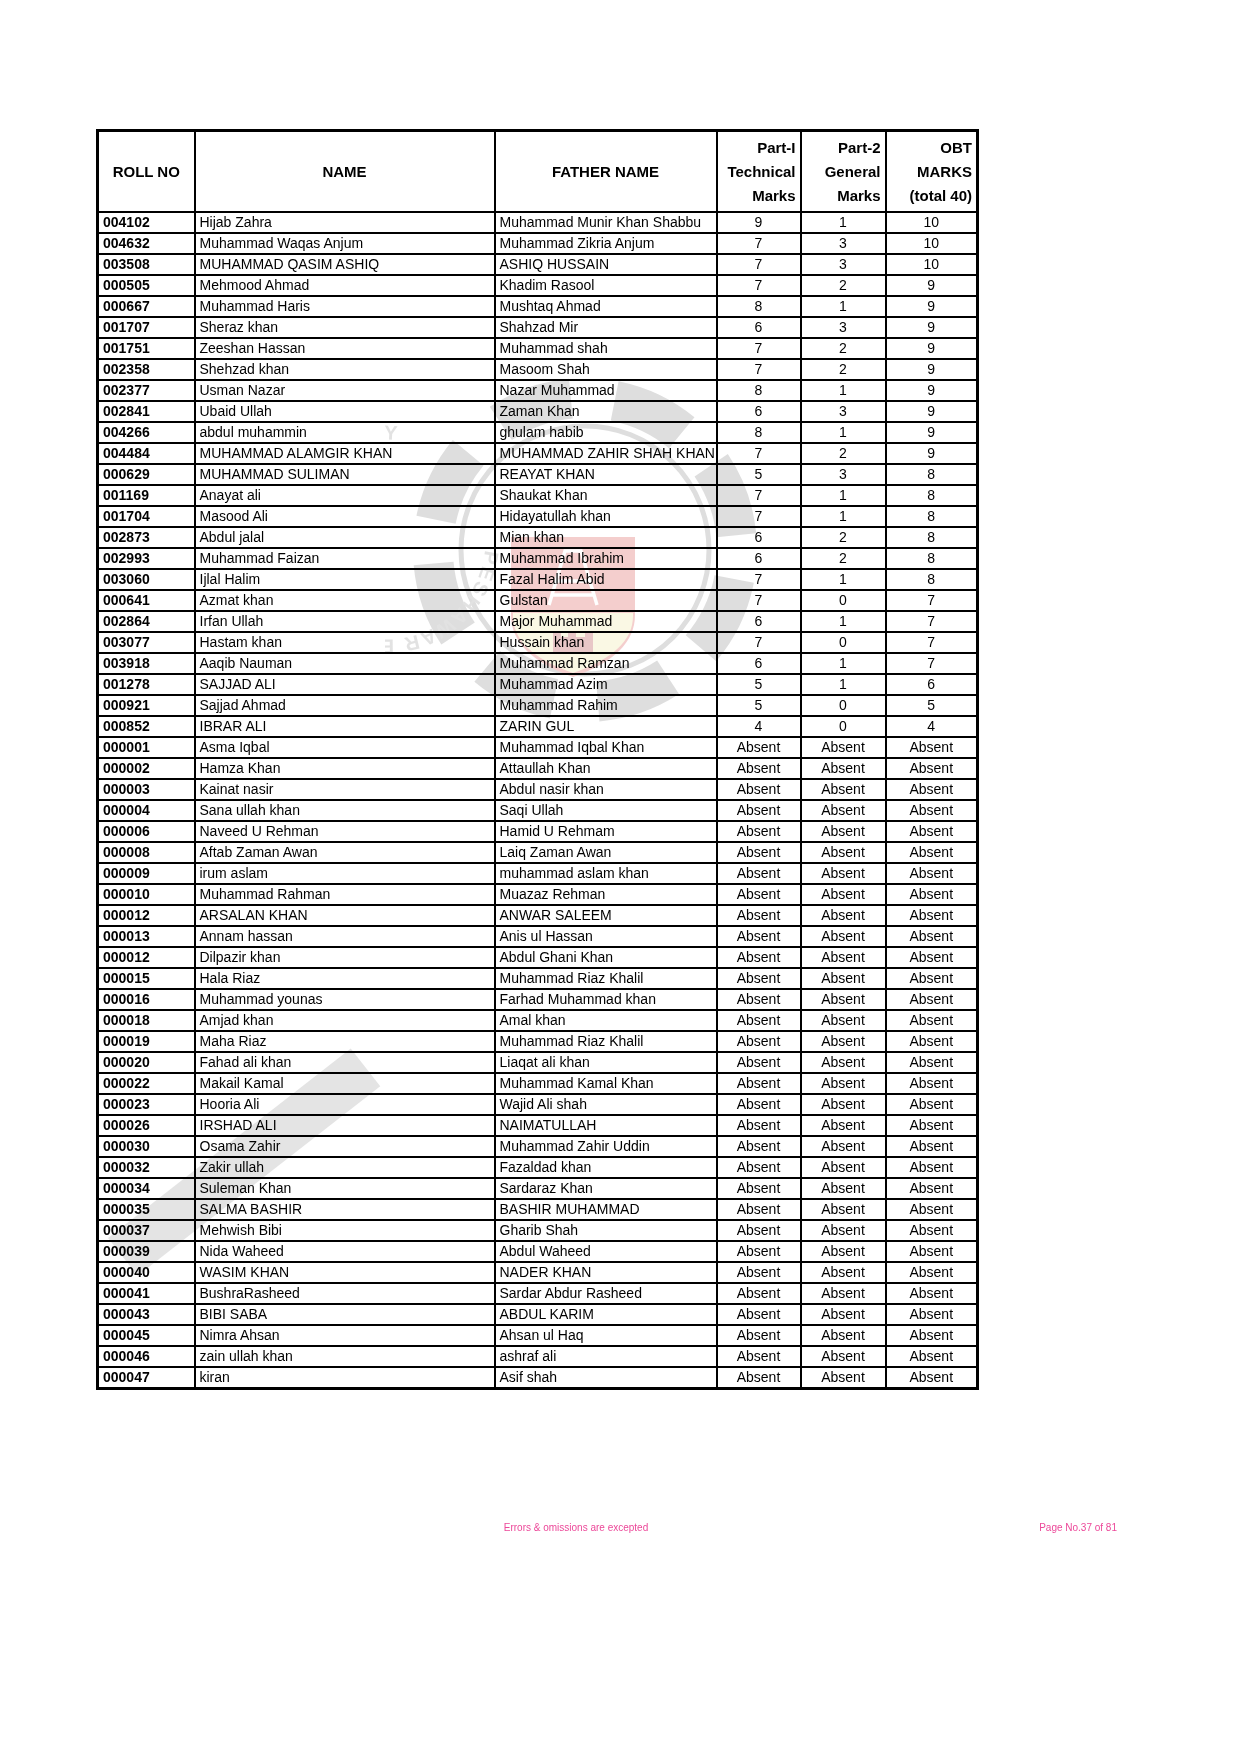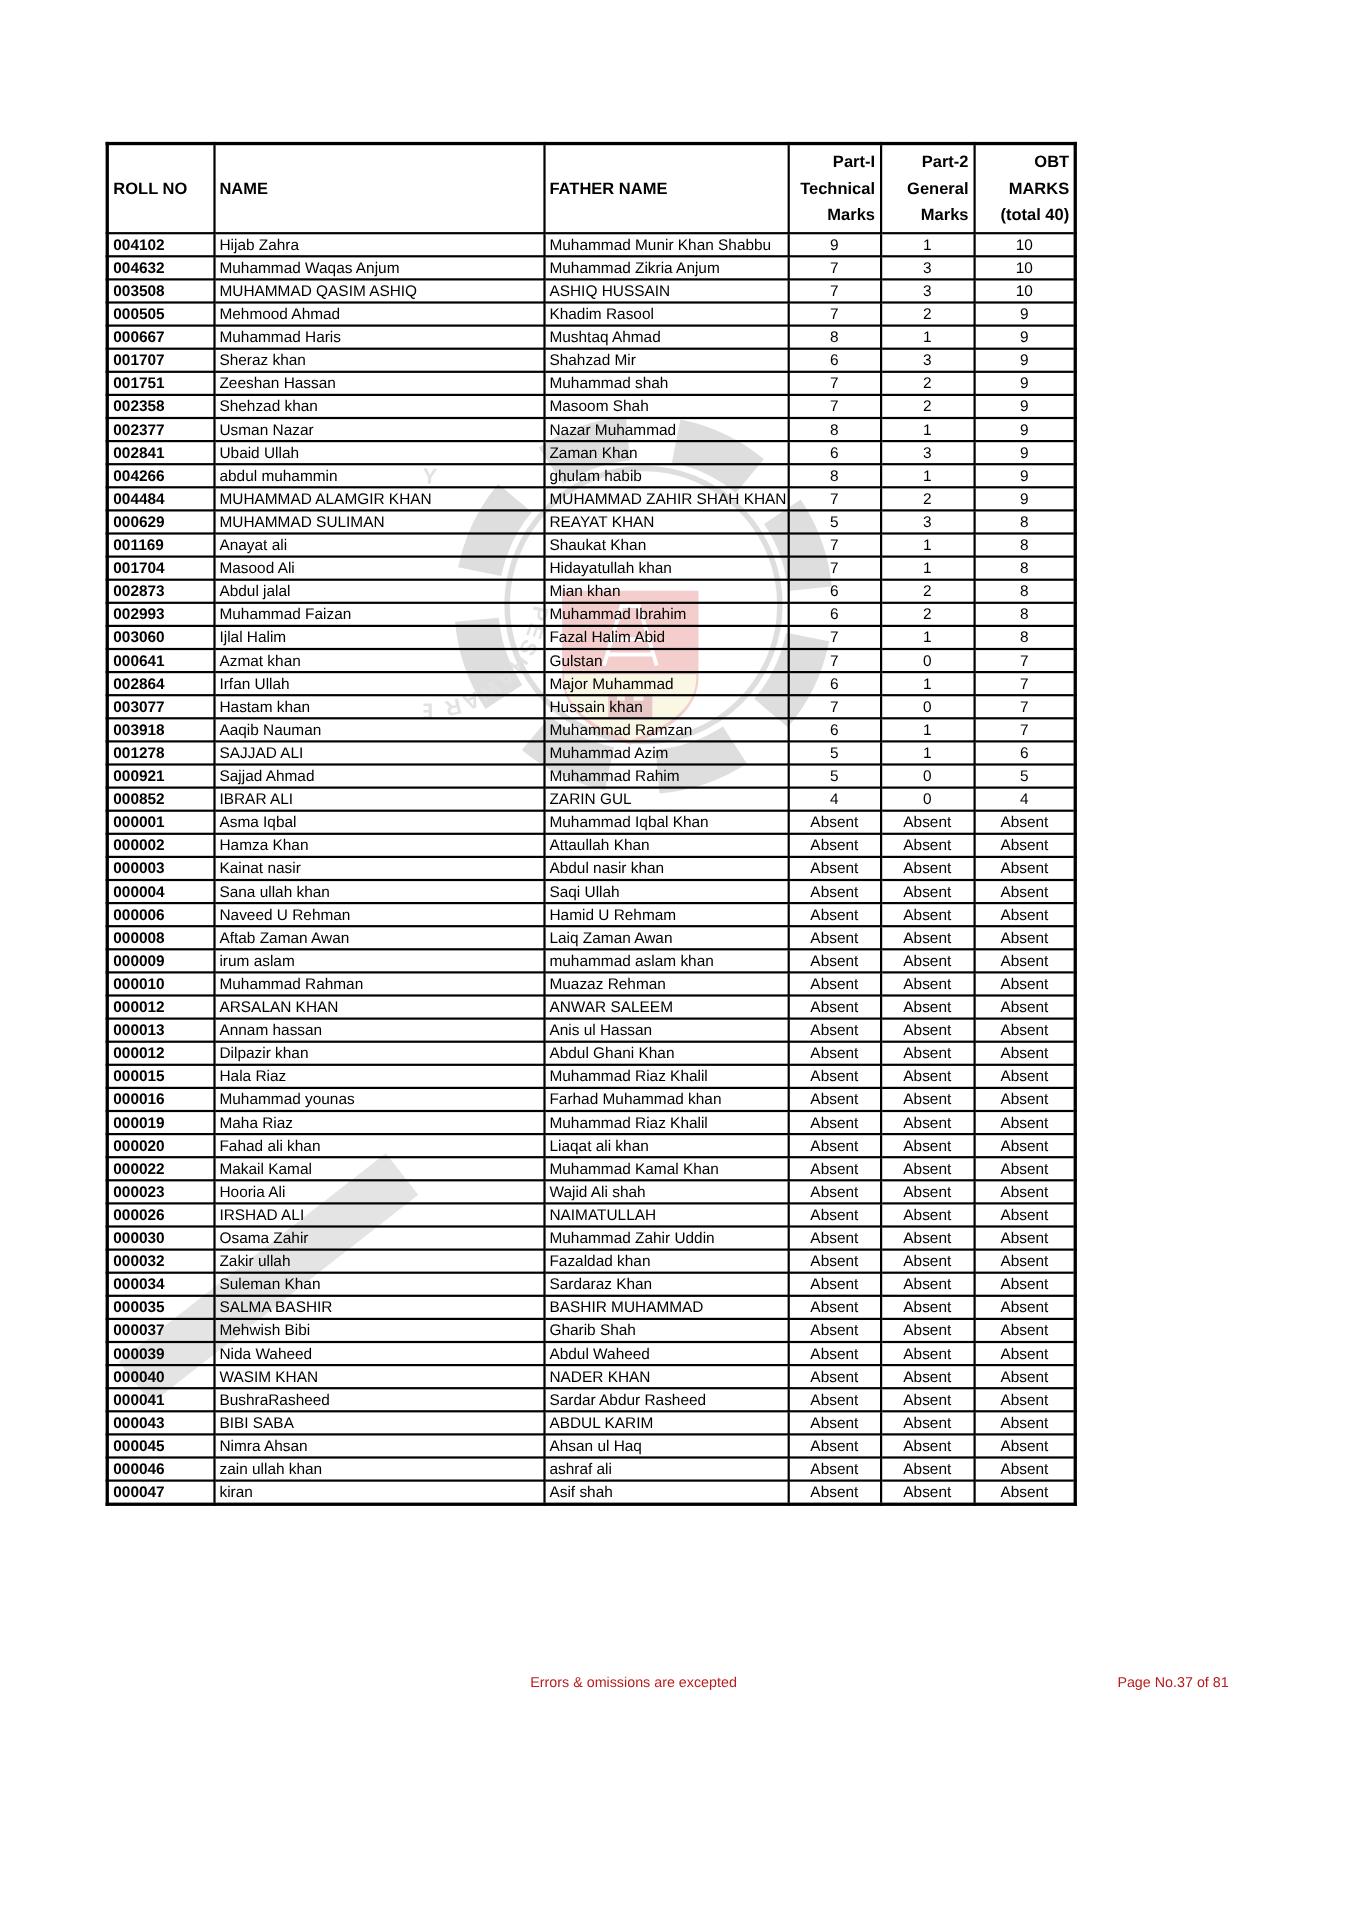--- a/index.html
+++ b/index.html
@@ -58,38 +58,38 @@
     white-space: nowrap;
     background: transparent;
     vertical-align: middle;
     color: #000;
   }
   .results thead th {
     height: 79px;
     font-weight: bold;
     font-size: 15px;
   }
-  .results th.hdr-left   { text-align: left; }
+  .results th.hdr-left   { text-align: center; }
   .results th.hdr-multi  {
     white-space: pre-line;
     text-align: right;
     line-height: 1.6;
   }
   .results td.roll { font-weight: bold; text-align: left; }
   .results td.name { text-align: left; }
   .results td.mark { text-align: center; }
   
   .footer {
     position: absolute;
     top: 1522px;
     left: 0;
     width: 1211px;
     height: 22px;
-    font-size: 13px;
-    color: #b91c1c;
+    font-size: 10px;
+    color: #ec4899;
     z-index: 1;
   }
   .footer .disclaimer {
     position: absolute;
     left: 96px;
     width: 960px;
     text-align: center;
   }
   .footer .page-number {
     position: absolute;
@@ -446,20 +446,28 @@
   </tr>
         <tr>
     <td class="roll">000016</td>
     <td class="name">Muhammad younas</td>
     <td class="name">Farhad Muhammad khan</td>
     <td class="mark">Absent</td>
     <td class="mark">Absent</td>
     <td class="mark">Absent</td>
   </tr>
         <tr>
+    <td class="roll">000018</td>
+    <td class="name">Amjad khan</td>
+    <td class="name">Amal khan</td>
+    <td class="mark">Absent</td>
+    <td class="mark">Absent</td>
+    <td class="mark">Absent</td>
+  </tr>
+        <tr>
     <td class="roll">000019</td>
     <td class="name">Maha Riaz</td>
     <td class="name">Muhammad Riaz Khalil</td>
     <td class="mark">Absent</td>
     <td class="mark">Absent</td>
     <td class="mark">Absent</td>
   </tr>
         <tr>
     <td class="roll">000020</td>
     <td class="name">Fahad ali khan</td>

